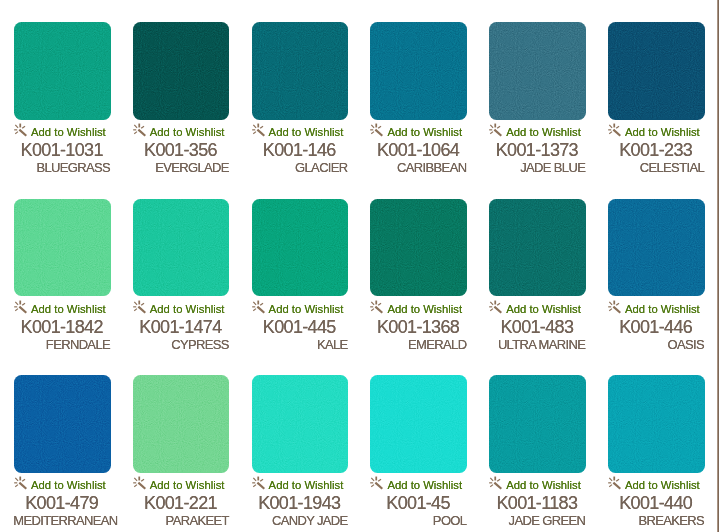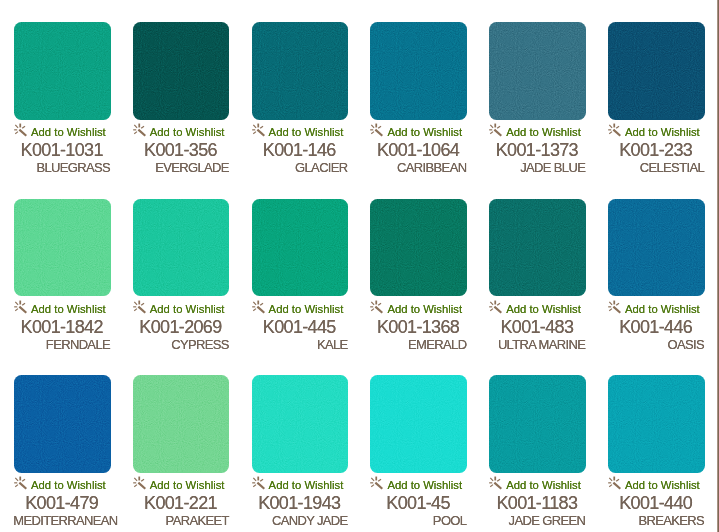--- a/index.html
+++ b/index.html
@@ -309,21 +309,21 @@
             <path d="M1.3 1.9 L4.1 4.8" stroke-width="1.15"></path>
             <path d="M0.2 6.85 L3.2 6.85" stroke-width="1.2"></path>
             <path d="M1.25 10.8 L4.0 8.6" stroke-width="1.15"></path>
             <path d="M11.0 3.3 L8.2 5.3" stroke-width="1.25"></path>
             <path d="M5.35 6.7 L12.3 12.75" stroke-width="2.2"></path>
           </g>
         </svg>
       </span>
       <span class="wish-label">Add to Wishlist</span>
     </div>
-    <div class="code">K001-2069</div>
+    <div class="code">K001-1474</div>
     <div class="name">CYPRESS</div>
   </div>
     <div class="cell" style="left: 251.6px; top: 191.5px;">
     <div class="swatch" style="background: rgb(7, 164, 124);">
       <span class="tex">
         <svg class="texsvg" width="96" height="97" viewBox="0 0 96 97" preserveAspectRatio="none">
           <filter id="fw" x="0" y="0" width="100%" height="100%" color-interpolation-filters="sRGB">
             <feTurbulence type="fractalNoise" baseFrequency="0.95" numOctaves="1" seed="3" stitchTiles="stitch"></feTurbulence>
             <feColorMatrix type="matrix" values="0.34 0.34 0.34 0 0  0.34 0.34 0.34 0 0  0.34 0.34 0.34 0 0  0 0 0 0 1"></feColorMatrix>
             <feComponentTransfer>

